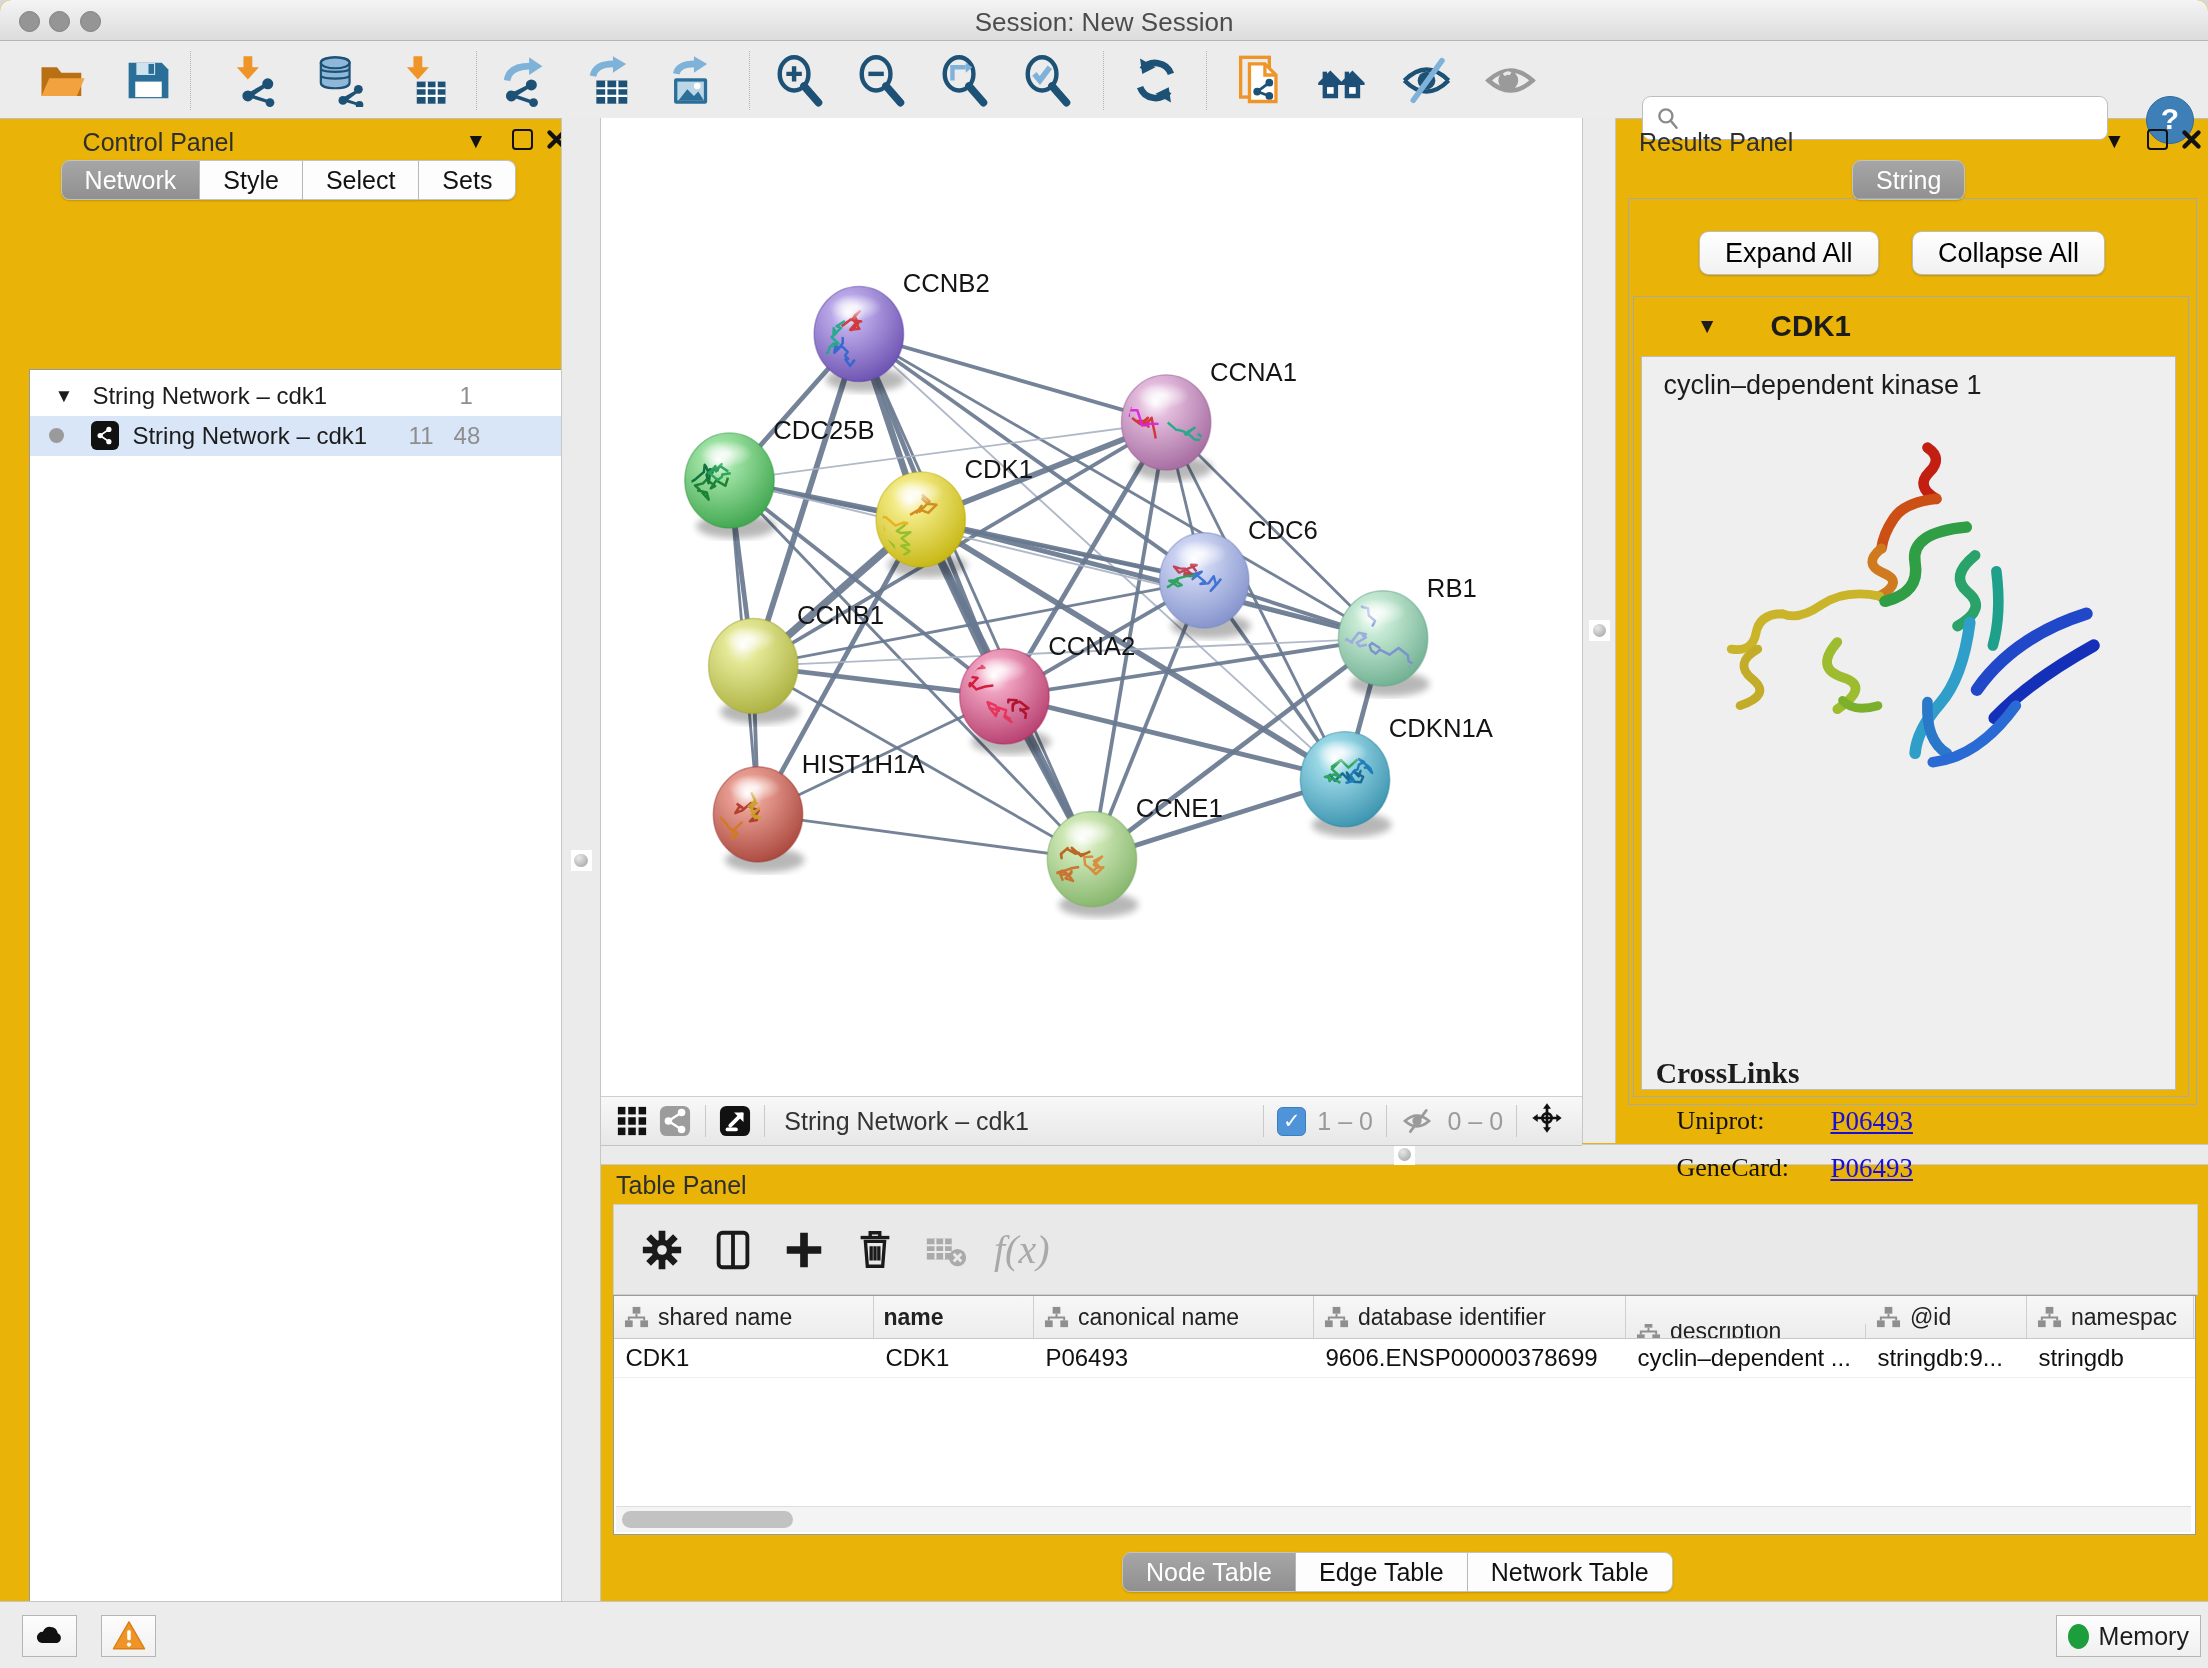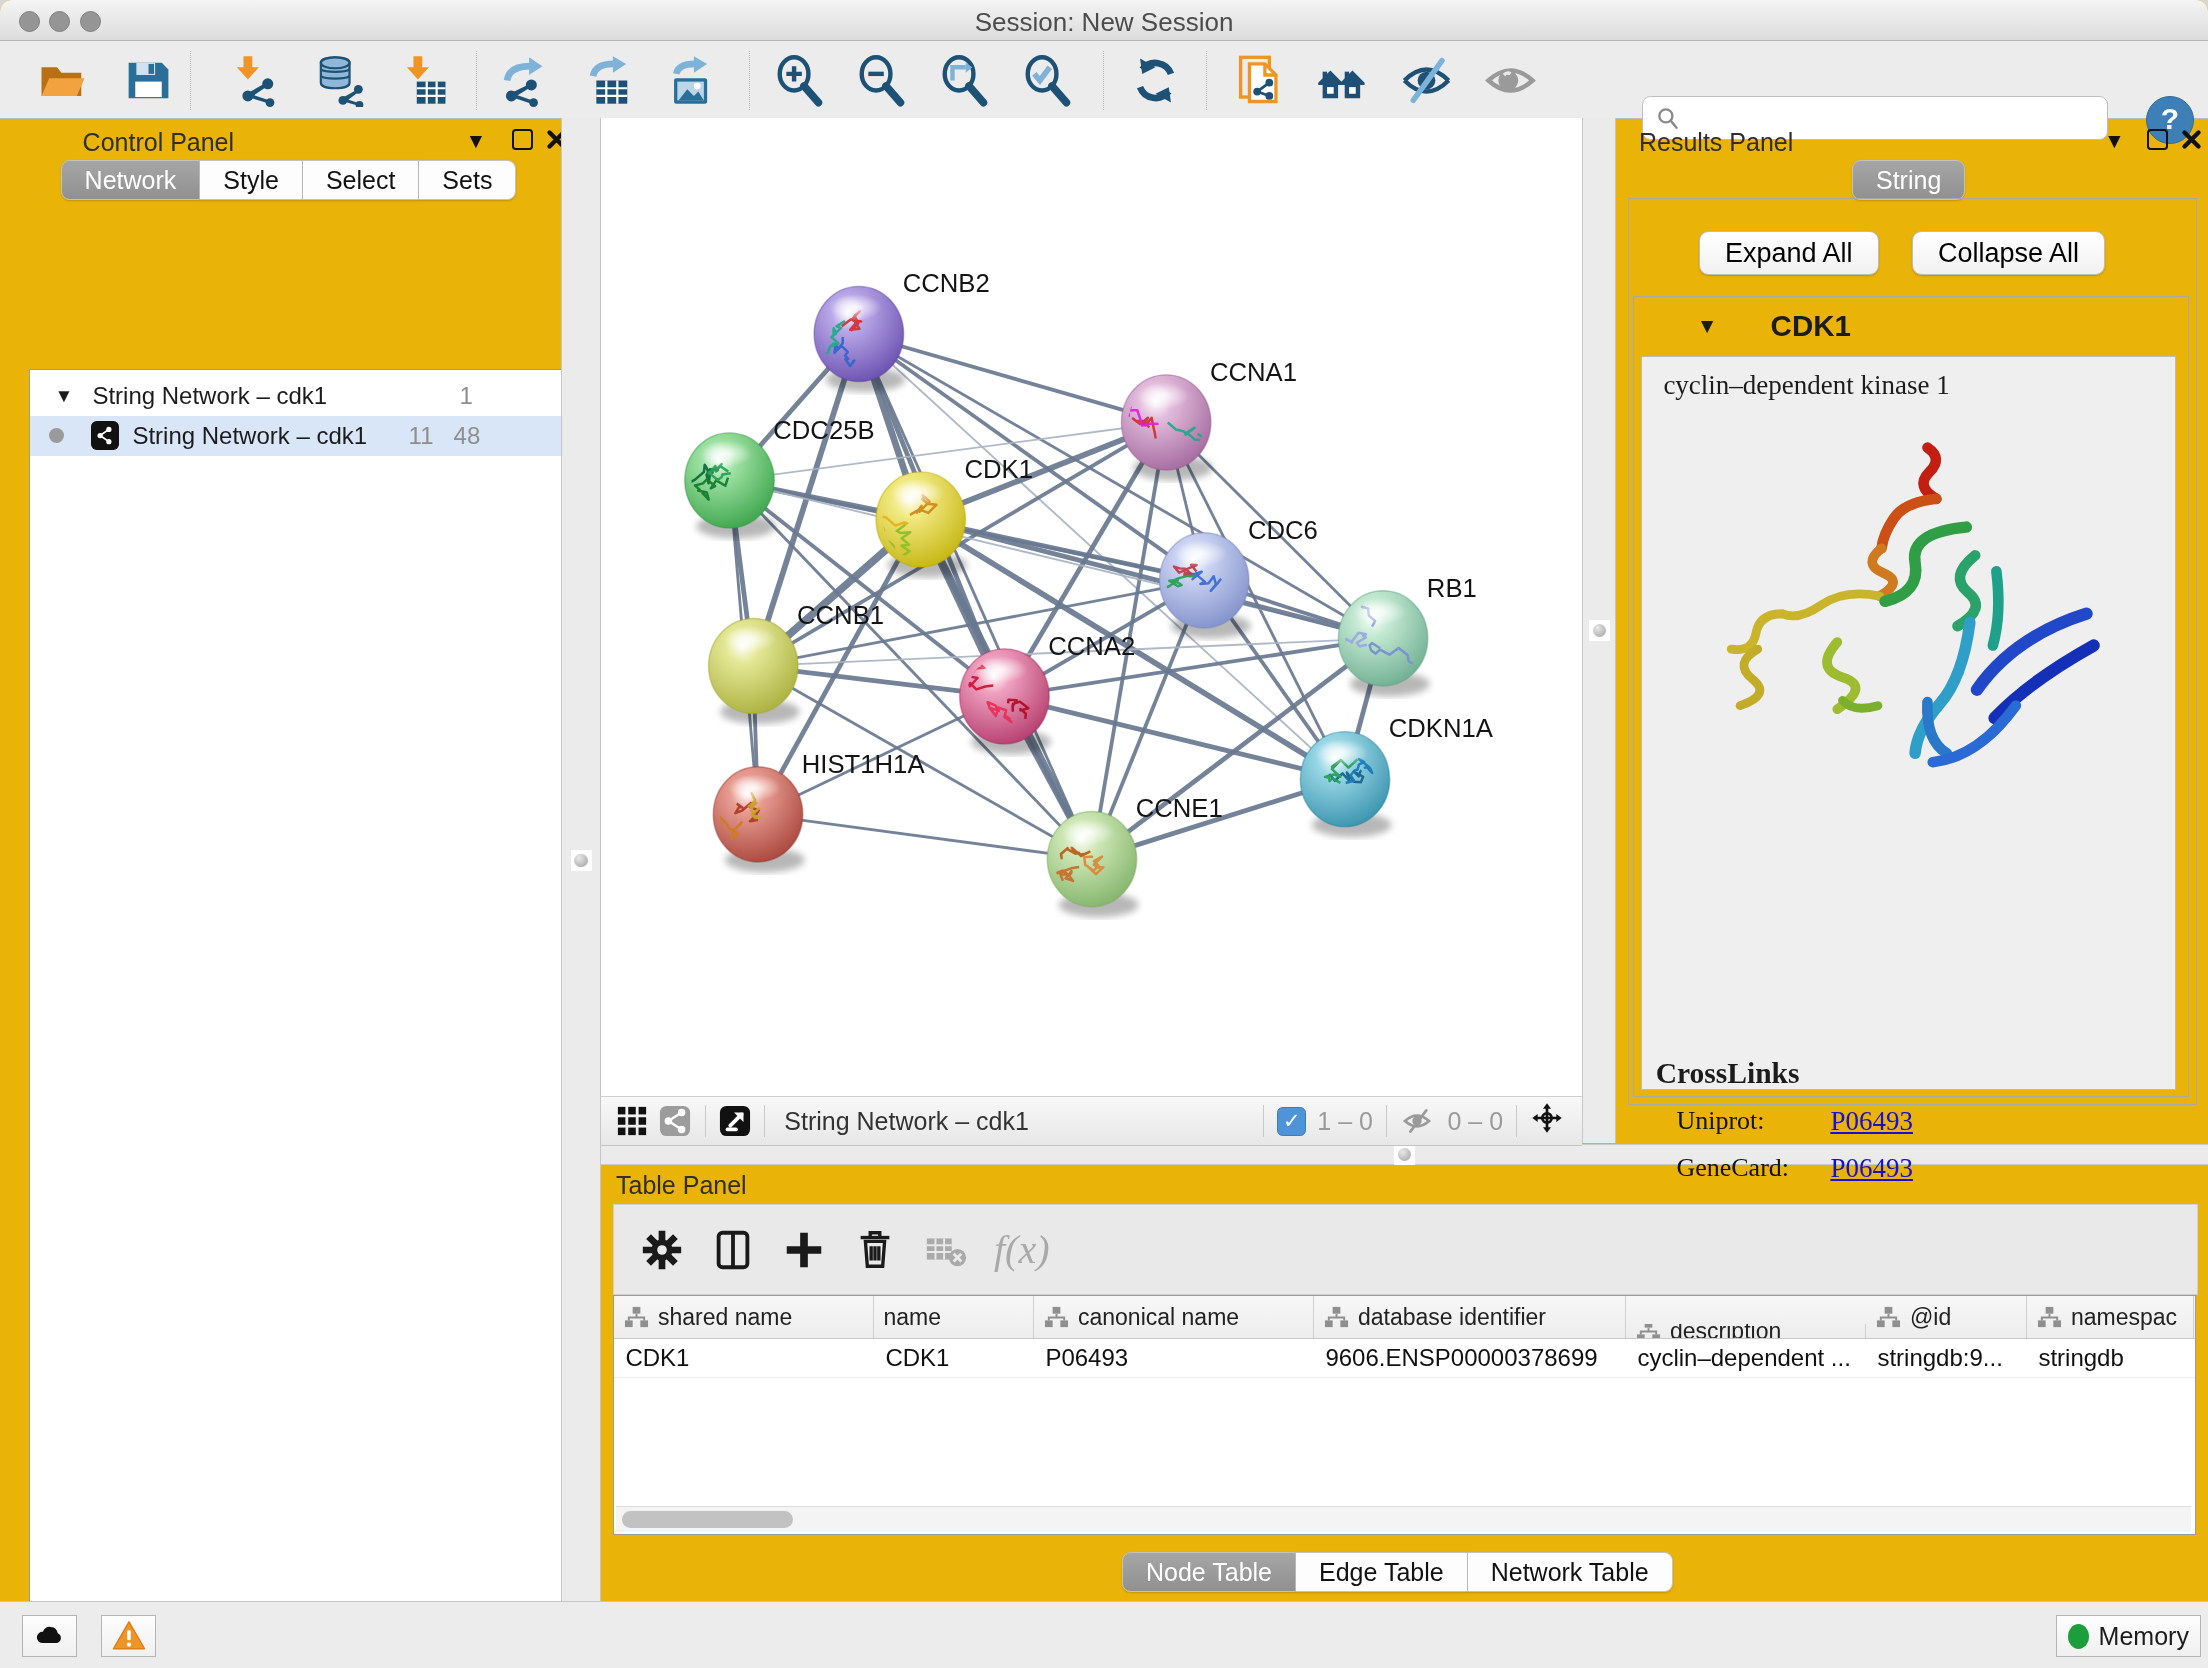--- a/index.html
+++ b/index.html
@@ -661,21 +661,21 @@
   </div>
   <div class="abs rp-outer">
     <button class="rbtn abs" style="left:70px;top:32px;">Expand All</button>
     <button class="rbtn abs" style="left:283px;top:32px;">Collapse All</button>
     <div class="rp-inner">
       <div class="gene-head">
         <span style="margin-left:63px;font-size:21px;">▼</span>
         <span style="margin-left:53px;font-size:29.5px;font-weight:bold;">CDK1</span>
       </div>
       <div class="gene-body">
-        <div style="margin:13.3px 0 0 21px;font-size:27px;font-family:Liberation Serif, serif;">cyclin–dependent kinase 1</div>
+        <div style="margin:13.3px 0 0 21px;font-size:27px;">cyclin–dependent kinase 1</div>
 
         <svg viewBox="0 0 460 430" style="position:absolute;left:57px;top:57px;width:418px;height:380px;">
           <g fill="none" stroke-linecap="round">
             <path d="M252 38q18 12 2 28t8 30" stroke="#c21f12" stroke-width="12"></path>
             <path d="M262 96q-36 4 -48 22t-14 34" stroke="#cc4f16" stroke-width="12"></path>
             <path d="M200 152q-22 18 2 28t-4 26" stroke="#cf7a1e" stroke-width="11"></path>
             <path d="M198 206q-40 -8 -66 10t-44 10q-26 0 -30 22t-28 18" stroke="#c9b42a" stroke-width="10"></path>
             <path d="M60 266q-28 16 -6 34t-14 30" stroke="#c2ac28" stroke-width="10"></path>
             <path d="M150 258q-26 30 6 40t-6 36" stroke="#9ebc30" stroke-width="11"></path>
             <path d="M196 330q-28 8 -40 -6" stroke="#7ab02c" stroke-width="10"></path>
@@ -763,21 +763,21 @@
           <svg viewBox="0 0 26 26">
             <g fill="#8f8f8f">
               <rect x="9" y="2" width="8" height="7"></rect>
               <rect x="1" y="16" width="8" height="7"></rect>
               <rect x="17" y="16" width="8" height="7"></rect>
             </g>
             <path d="M13 9v4M5 16v-3h16v3" fill="none" stroke="#8f8f8f" stroke-width="2"></path>
           </svg>
           <span>shared name</span>
         </div>
-        <div class="th" style="width: 160px;">
+        <div class="th" style="width: 160px; font-weight: bold;">
           <span>name</span>
         </div>
         <div class="th" style="width: 280px;">
           <svg viewBox="0 0 26 26">
             <g fill="#8f8f8f">
               <rect x="9" y="2" width="8" height="7"></rect>
               <rect x="1" y="16" width="8" height="7"></rect>
               <rect x="17" y="16" width="8" height="7"></rect>
             </g>
             <path d="M13 9v4M5 16v-3h16v3" fill="none" stroke="#8f8f8f" stroke-width="2"></path>

